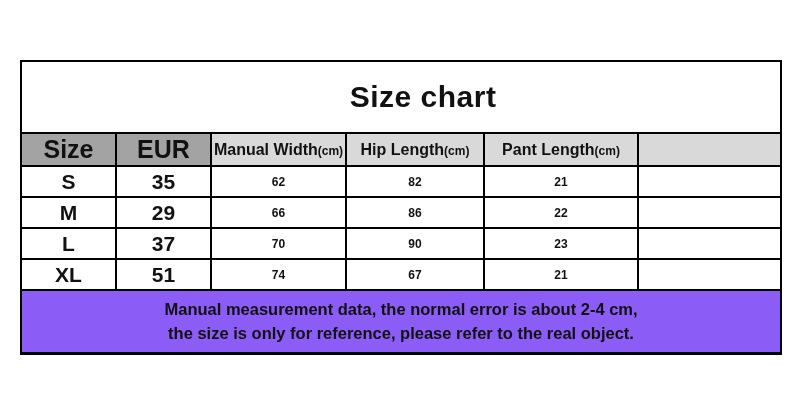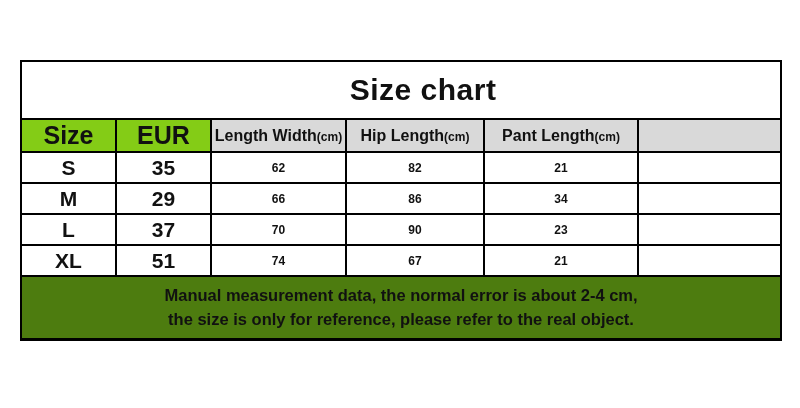--- a/index.html
+++ b/index.html
@@ -36,50 +36,50 @@
     border: 2px solid var(--border-color);
     text-align: center;
     vertical-align: middle;
     padding: 0;
     font-weight: bold;
     color: #111111;
     overflow: hidden;
     white-space: nowrap;
   }
   tr.title-row td {
-    height: 58px;
+    height: 72px;
     font-size: 30px;
     letter-spacing: 0.5px;
     background: #ffffff;
     padding-left: 44px;
   }
   tr.header-row th {
     height: 33px;
     background: var(--header-bg);
     font-size: 16px;
   }
   tr.header-row th.plain {
-    background: #84cc16;
+    background: #a3a3a3;
     font-size: 25px;
   }
   tr.header-row .unit {
     font-size: 12px;
     font-weight: bold;
   }
   tr.data-row td {
     height: 31px;
     font-size: 12px;
     background: #ffffff;
   }
   tr.data-row td.big {
     font-size: 21px;
   }
   tr.footer-row td {
     height: 63px;
-    background: #4d7c0f;
+    background: #8b5cf6;
     font-size: 16.5px;
     line-height: 24px;
   }
 </style>
 </head>
 <body>
 
 <div class="page">
   <table class="size-table">
     <colgroup>
@@ -95,21 +95,21 @@
         <td colspan="6">Size chart</td>
       </tr>
       <tr class="header-row">
         <th class="plain">
           <span>Size</span>
         </th>
         <th class="plain">
           <span>EUR</span>
         </th>
         <th>
-          <span>Length Width</span><span class="unit">(cm)</span>
+          <span>Manual Width</span><span class="unit">(cm)</span>
         </th>
         <th>
           <span>Hip Length</span><span class="unit">(cm)</span>
         </th>
         <th>
           <span>Pant Length</span><span class="unit">(cm)</span>
         </th>
         <th>
           <span></span>
         </th>
@@ -120,21 +120,21 @@
         <td>62</td>
         <td>82</td>
         <td>21</td>
         <td></td>
       </tr>
       <tr class="data-row">
         <td class="big">M</td>
         <td class="big">29</td>
         <td>66</td>
         <td>86</td>
-        <td>34</td>
+        <td>22</td>
         <td></td>
       </tr>
       <tr class="data-row">
         <td class="big">L</td>
         <td class="big">37</td>
         <td>70</td>
         <td>90</td>
         <td>23</td>
         <td></td>
       </tr>

